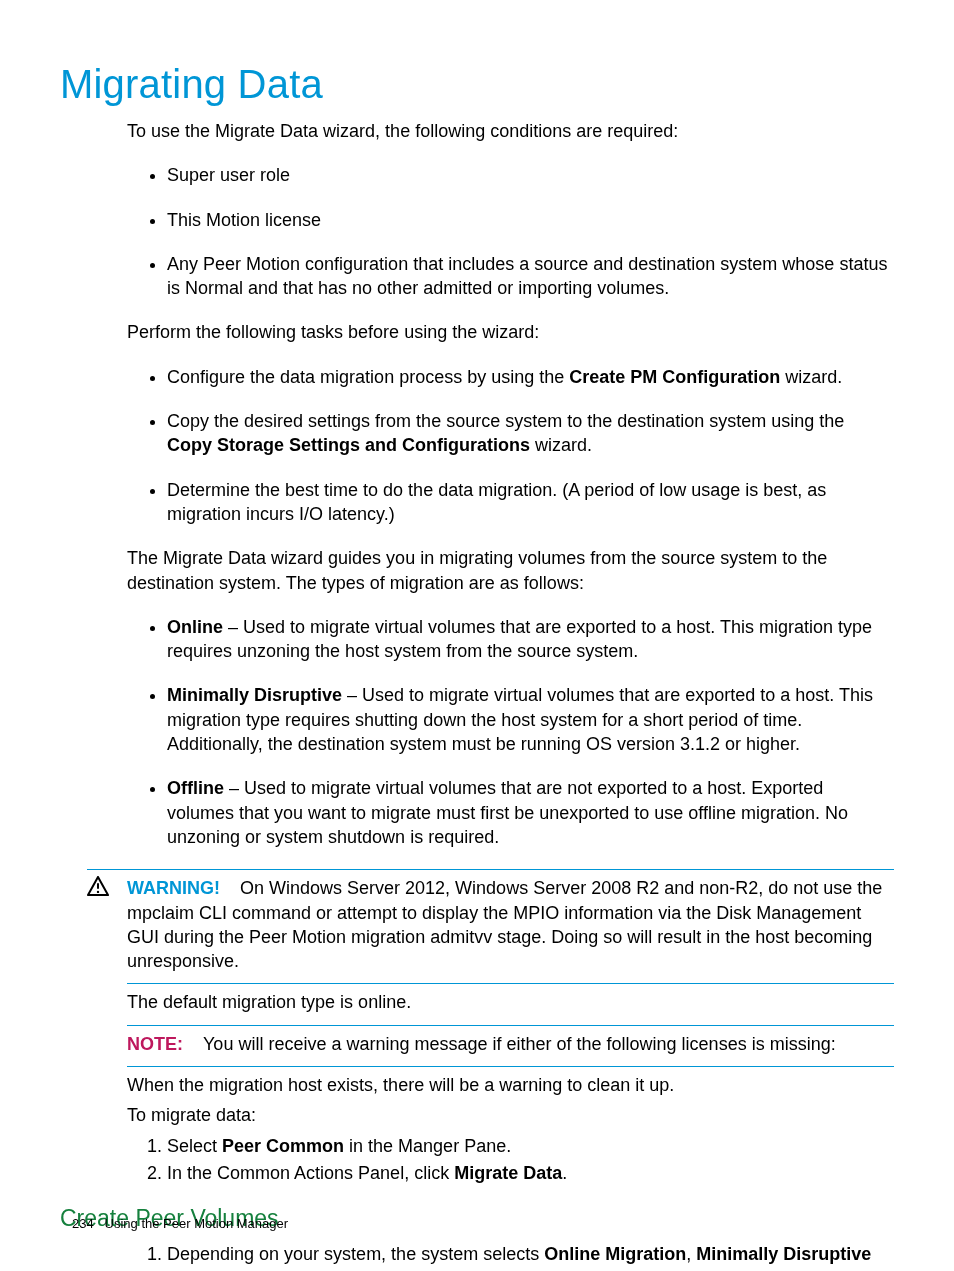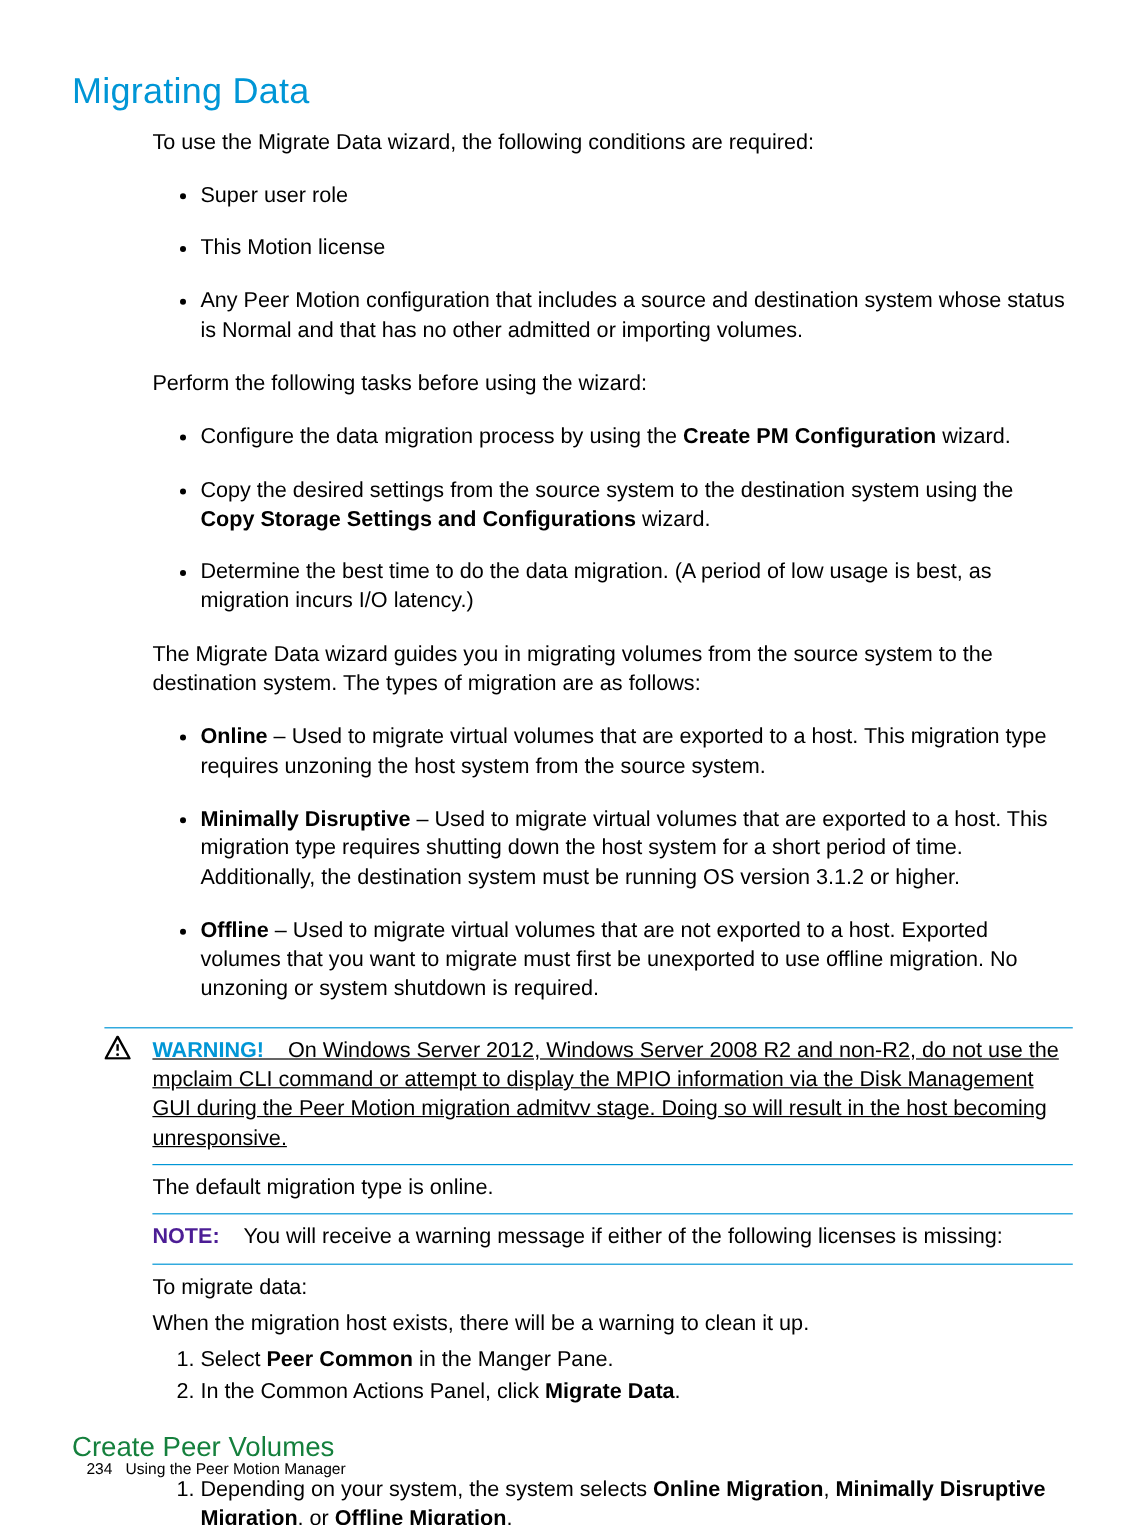--- a/index.html
+++ b/index.html
@@ -15,21 +15,21 @@
   line-height: 1.35;
 }
 .page {
   padding: 57px 60px 40px 60px;
   box-sizing: border-box;
   position: relative;
   height: 100%;
 }
 .h1 {
   color: #0096d6;
-  font-size: 30px;
+  font-size: 40px;
   font-weight: 400;
   margin: 0 0 8px 0;
   letter-spacing: 0.2px;
 }
 .h2 {
   color: #15803d;
   font-size: 23px;
   font-weight: 400;
   margin: 18px 0 8px 0;
 }
@@ -68,28 +68,27 @@
   margin-left: 27px;
 }
 .callout .icon {
   width: 40px;
   flex: 0 0 40px;
   font-size: 20px;
   line-height: 1.2;
 }
 .callout .ctext {
   flex: 1;
-  text-decoration: underline;
 }
 .warn-label {
   color: #0096d6;
   font-weight: 700;
 }
 .note-label {
-  color: #4c1d95;
+  color: #be185d;
   font-weight: 700;
 }
 .footer {
   position: absolute;
   bottom: 38px;
   left: 72px;
   font-size: 13px;
 }
 </style>
 </head>
@@ -143,22 +142,22 @@
 
   <hr class="hr" style="margin-left:67px; margin-top:10px; margin-bottom:4px;">
   <div class="body-indent">
     <div class="para">
       <span class="note-label">NOTE:</span>&nbsp;&nbsp;&nbsp;&nbsp;<span>You will receive a warning message if either of the following licenses is missing:</span>
     </div>
   </div>
   <hr class="hr" style="margin-left:67px; margin-top:10px;">
 
   <div class="body-indent">
+    <div class="para">When the migration host exists, there will be a warning to clean it up.</div>
     <div class="para">To migrate data:</div>
-    <div class="para">When the migration host exists, there will be a warning to clean it up.</div>
     <ol class="numbers">
       <li><span>Select </span><span class="bold">Peer Common</span><span> in the Manger Pane.</span></li>
       <li><span>In the Common Actions Panel, click </span><span class="bold">Migrate Data</span><span>.</span>
       </li>
     </ol>
   </div>
 
   <div class="h2">Create Peer Volumes</div>
   <div class="body-indent">
     <ol class="numbers">

